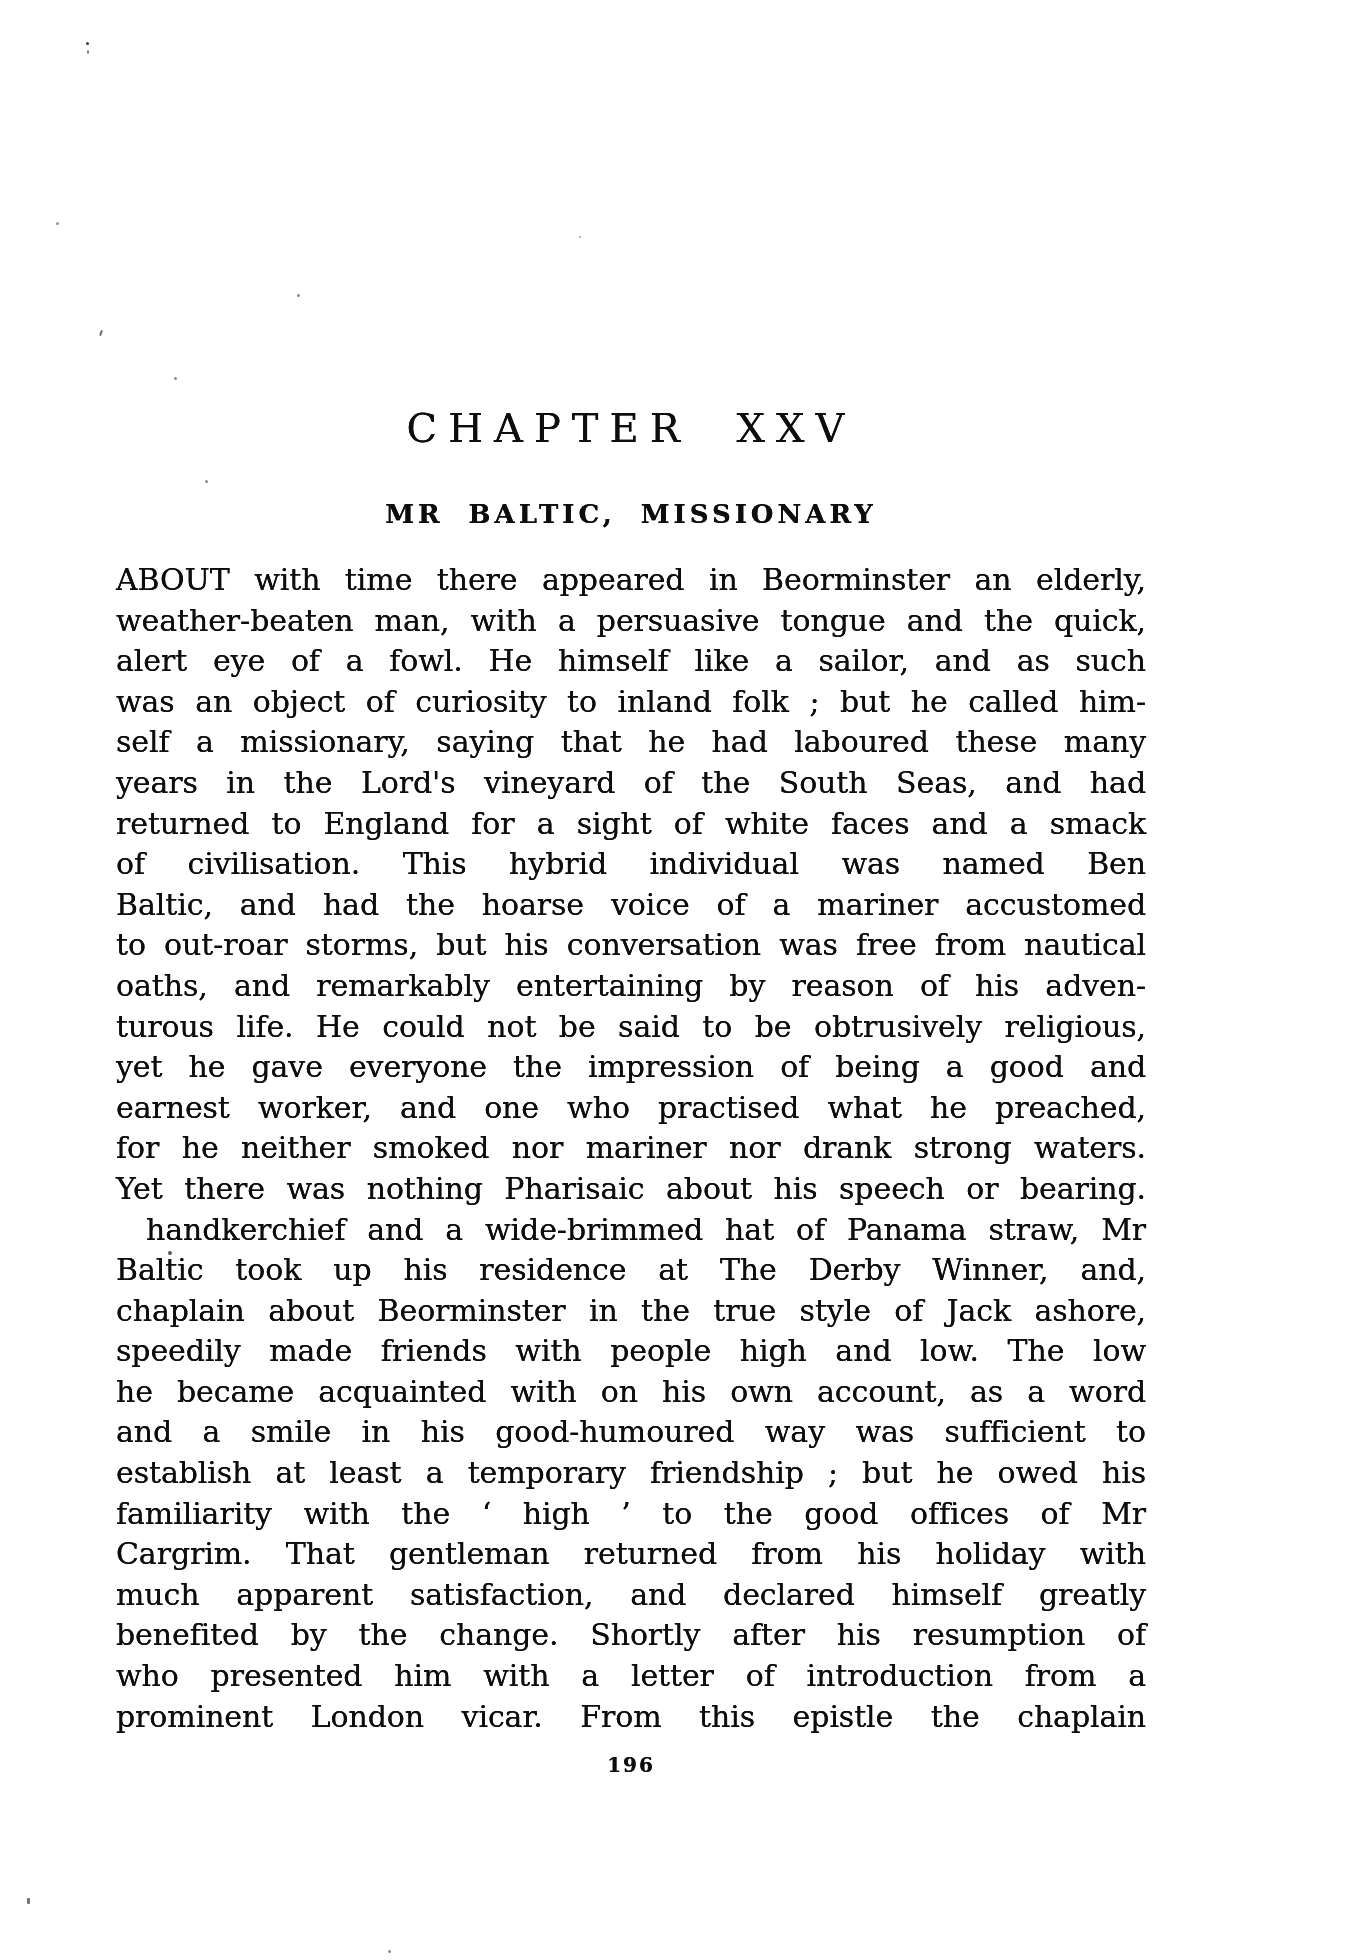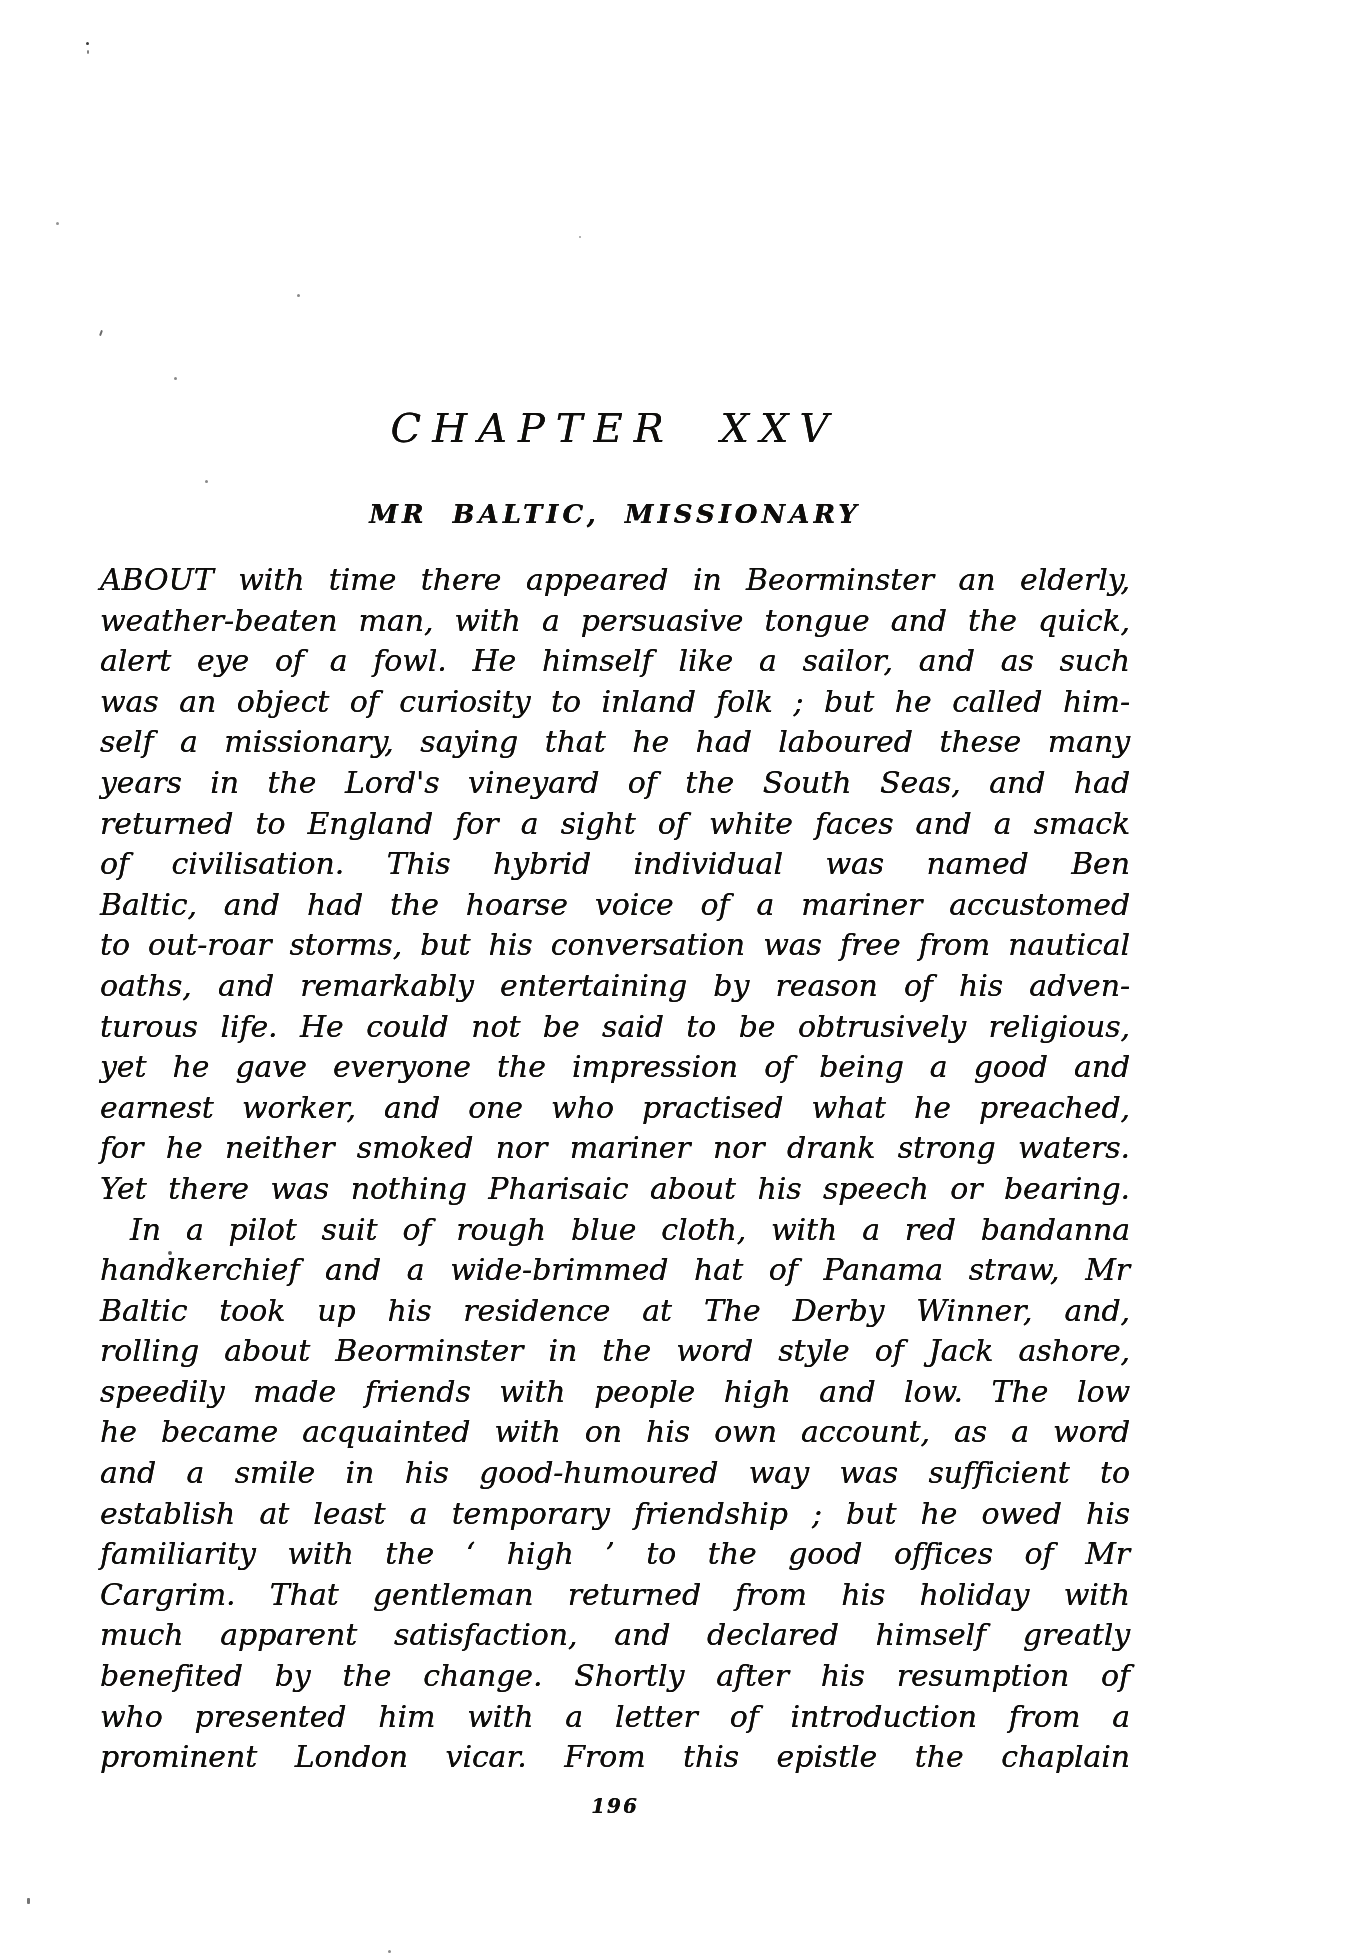--- a/index.html
+++ b/index.html
@@ -14,24 +14,23 @@
     overflow: hidden;
     font-family: "DejaVu Serif", "Liberation Serif", serif;
     color: #0e0d0b;
   }
   .page {
     position: absolute;
     inset: 0;
   }
   .text-col {
     position: absolute;
-    left: 100px;
+    left: 116px;
     top: 0;
     width: 1030px;
-    font-style: italic;
   }
   .chapter-heading {
     margin-top: 404px;
     text-align: center;
     font-size: 40px;
     line-height: 48px;
     font-weight: normal;
     letter-spacing: 11px;
     word-spacing: 22px;
     text-shadow: 0 0 0.5px currentColor;
@@ -104,24 +103,23 @@
           <div class="line">oaths, and remarkably entertaining by reason of his adven-</div>
           <div class="line">turous life. He could not be said to be obtrusively religious,</div>
           <div class="line">yet he gave everyone the impression of being a good and</div>
           <div class="line">earnest worker, and one who practised what he preached,</div>
           <div class="line">for he neither smoked nor mariner nor drank strong waters.</div>
           <div class="line">Yet there was nothing Pharisaic about his speech or bearing.</div>
         </div>
 
       <div class="para para-indent">
 
-      <div class="line">In a pilot suit of rough blue cloth, with a red bandanna</div>
           <div class="line">handkerchief and a wide-brimmed hat of Panama straw, Mr</div>
           <div class="line">Baltic took up his residence at The Derby Winner, and,</div>
-          <div class="line">rolling about Beorminster in the word style of Jack ashore,</div>
+          <div class="line">chaplain about Beorminster in the true style of Jack ashore,</div>
           <div class="line">speedily made friends with people high and low. The low</div>
           <div class="line">he became acquainted with on his own account, as a word</div>
           <div class="line">and a smile in his good-humoured way was sufficient to</div>
           <div class="line">establish at least a temporary friendship ; but he owed his</div>
           <div class="line">familiarity with the ‘ high ’ to the good offices of Mr</div>
           <div class="line">Cargrim. That gentleman returned from his holiday with</div>
           <div class="line">much apparent satisfaction, and declared himself greatly</div>
           <div class="line">benefited by the change. Shortly after his resumption of</div>
           <div class="line">who presented him with a letter of introduction from a</div>
           <div class="line">prominent London vicar. From this epistle the chaplain</div>

